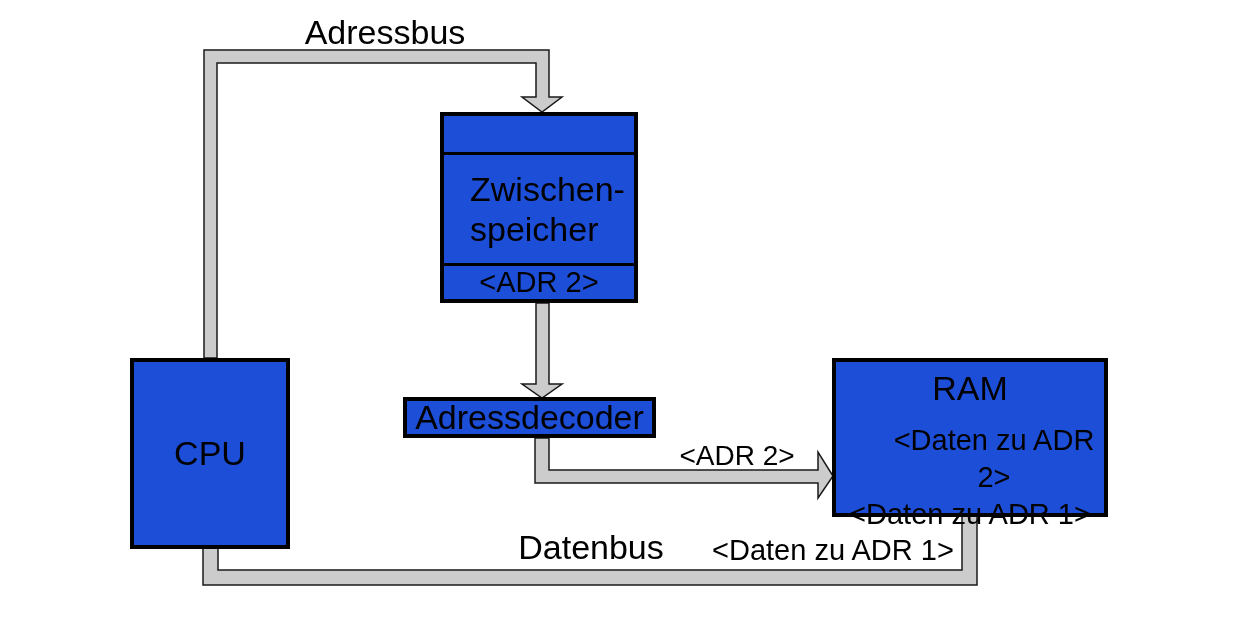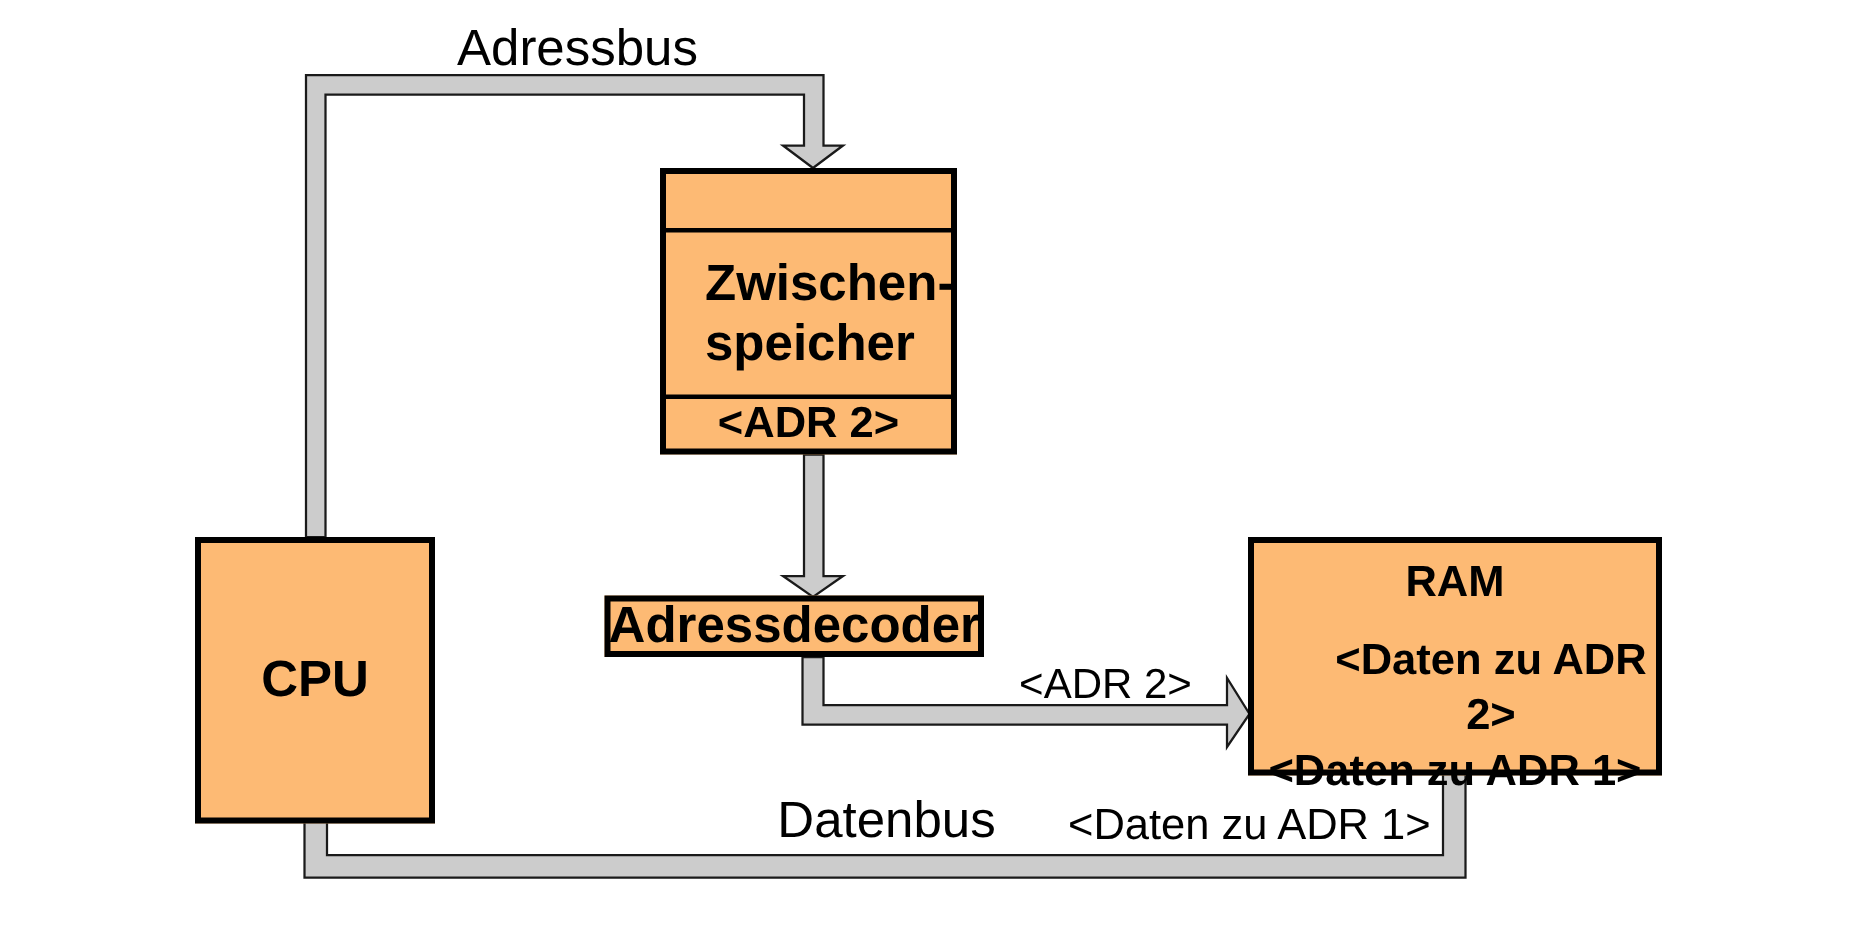--- a/index.html
+++ b/index.html
@@ -7,23 +7,22 @@
     position:relative;
     width:1234px;height:617px;
     background:#ffffff;
     font-family:"Liberation Sans", sans-serif;
     color:#000;
     overflow:hidden;
   }
   .node{
     position:absolute;
     box-sizing:border-box;
-    background:#fdba74;
+    background:#1d4ed8;
     border:4px solid #000;
-    font-weight:bold;
   }
   
   .cpu{left:130px;top:358px;width:160px;height:191px;
        display:flex;align-items:center;justify-content:center;
        font-size:34px;}
   
   .buffer{left:440px;top:112px;width:198px;height:191px;
           display:flex;flex-direction:column;}
   .buffer .slot-top{height:36px;}
   .buffer .body{flex:1;border-top:3px solid #000;border-bottom:3px solid #000;
@@ -31,21 +30,21 @@
                 padding-left:26px;font-size:34px;line-height:40px;}
   .buffer .slot-bottom{height:33px;display:flex;align-items:center;justify-content:center;
                        font-size:29px;}
   
   .decoder{left:403px;top:397px;width:253px;height:41px;
            display:flex;align-items:center;justify-content:center;
            font-size:34px;}
   
   .ram{left:832px;top:358px;width:276px;height:159px;
        padding-top:6px;text-align:center;}
-  .ram .title{font-size:29px;line-height:40px;}
+  .ram .title{font-size:34px;line-height:40px;}
   .ram .row{font-size:29px;line-height:37px;}
   .ram .row.first{margin-top:14px;padding-left:48px;}
   
   .lbl{position:absolute;text-align:center;white-space:nowrap;}
   .lbl-adressbus{left:280px;top:15px;width:210px;font-size:34px;line-height:34px;}
   .lbl-datenbus{left:491px;top:530px;width:200px;font-size:34px;line-height:34px;}
   .lbl-adr2{left:667px;top:442px;width:140px;font-size:28px;line-height:28px;}
   .lbl-daten1{left:712px;top:536px;width:240px;font-size:29px;line-height:29px;}
   svg.buses{position:absolute;left:0;top:0;}
 </style>

